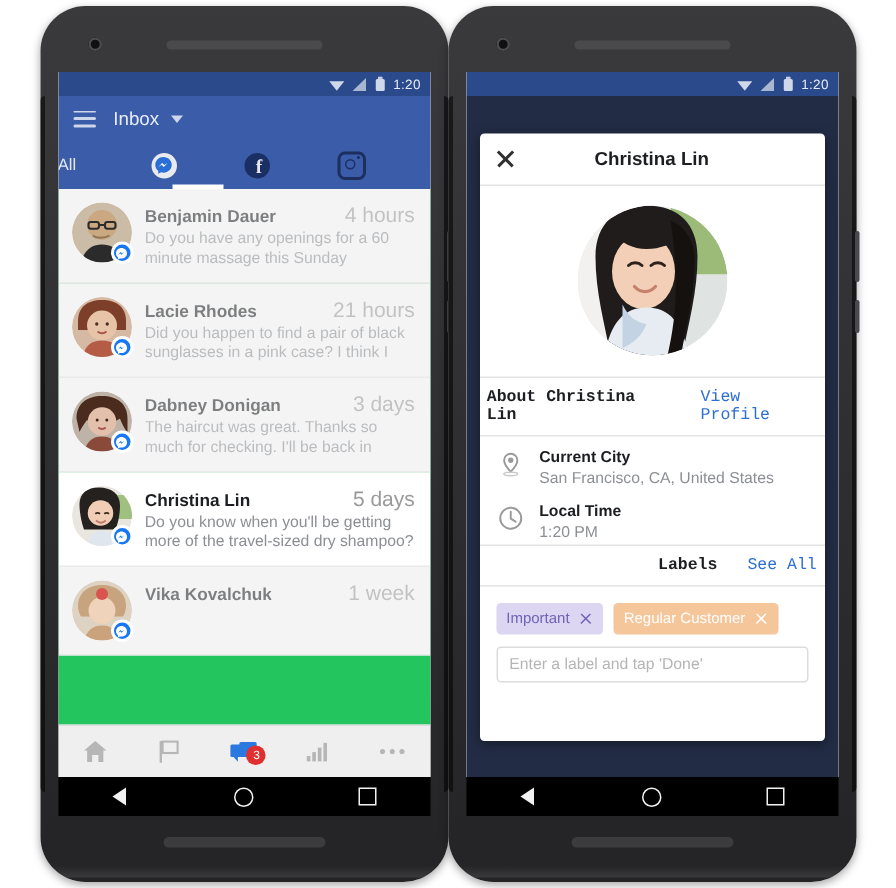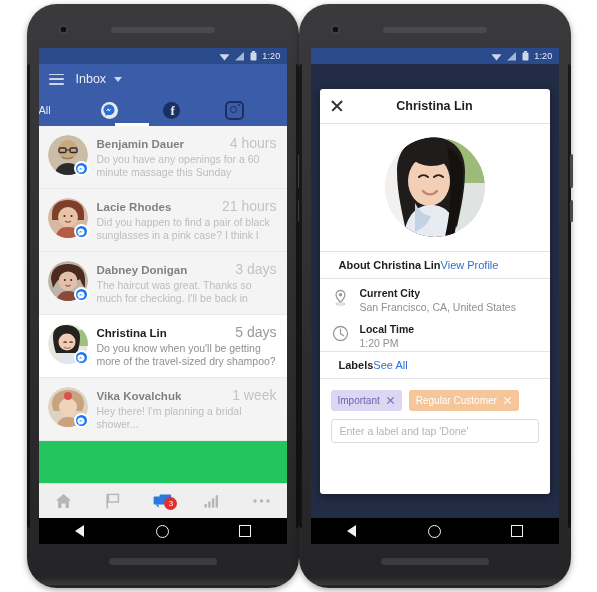--- a/index.html
+++ b/index.html
@@ -79,23 +79,23 @@
   .card-head{height:34px;display:flex;align-items:center;padding:0 10px;border-bottom:1px solid #e4e4e4;position:relative;flex:0 0 auto;}
   .card-title{position:absolute;left:0;right:0;text-align:center;font-size:12.5px;font-weight:bold;color:#1c1e21;pointer-events:none;}
   .xbtn{width:14px;height:14px;position:relative;z-index:2;}
   .xbtn::before,.xbtn::after{content:"";position:absolute;left:0;top:6px;width:14px;height:1.6px;background:#303030;}
   .xbtn::before{transform:rotate(45deg);}
   .xbtn::after{transform:rotate(-45deg);}
 
   .hero{flex:0 0 auto;display:flex;justify-content:center;padding:13px 0 14px;}
   .hero-av{width:100px;height:100px;border-radius:50%;overflow:hidden;display:block;}
 
-  .sec-head{display:flex;align-items:center;justify-content:flex-start;padding:7px 19px;border-top:1px solid #e4e4e4;border-bottom:1px solid #e4e4e4;}
+  .sec-head{display:flex;align-items:center;justify-content:flex-end;padding:7px 5px;border-top:1px solid #e4e4e4;border-bottom:1px solid #e4e4e4;font-family:Liberation Mono, monospace;}
   .sec-title{font-size:11px;font-weight:bold;color:#1c1e21;}
-  .sec-link{font-size:11px;color:#2f6fd0;}
+  .sec-link{font-size:11px;color:#2f6fd0;margin-left:20px;}
 
   .inforow{display:flex;gap:11px;align-items:flex-start;padding:8px 11px 2px 12px;}
   .inforow:last-of-type{padding-bottom:10px;}
   .info-ic{flex:0 0 auto;width:17px;height:17px;margin-top:2px;}
   .info-k{font-size:10.5px;font-weight:bold;color:#1c1e21;}
   .info-v{font-size:10.5px;color:#8c8f94;margin-top:2px;}
 
   .chips{display:flex;gap:7px;padding:11px 11px 8px;}
   .chip{display:flex;align-items:center;gap:6px;border-radius:3px;padding:5px 7px;font-size:10px;}
   .chip .cx{width:9px;height:9px;position:relative;flex:0 0 auto;}
@@ -299,21 +299,20 @@
                   <path d="M6 .6C2.9.6.5 2.9.5 5.8c0 1.6.8 3.1 2 4.1v2l1.9-1c.5.1 1.1.2 1.6.2 3.1 0 5.5-2.3 5.5-5.2S9.1.6 6 .6z" fill="#ffffff"></path>
                   <path d="M2.6 7.3L5.1 4.6l1.4 1.4 2.2-1.4-2.5 2.7-1.4-1.4z" fill="#1877f2"></path>
                 </svg>
             </span>
           </div>
           <div class="t-body">
             <div class="t-top">
               <span class="t-name">Vika Kovalchuk</span>
               <span class="t-time">1 week</span>
             </div>
-            <div class="t-prev">Hey there! I'm planning a bridal shower...</div>
           </div>
         </div>
       </div>
 
       <div class="bottomnav">
         <div class="bn">
           <svg width="17" height="16" viewBox="0 0 17 16">
               <path d="M8.5 1 L16 7.4 h-2.1 V15 H10.6 V10.4 H6.4 V15 H3.1 V7.4 H1 Z" fill="#b6b6b6"></path>
             </svg>
         </div>

